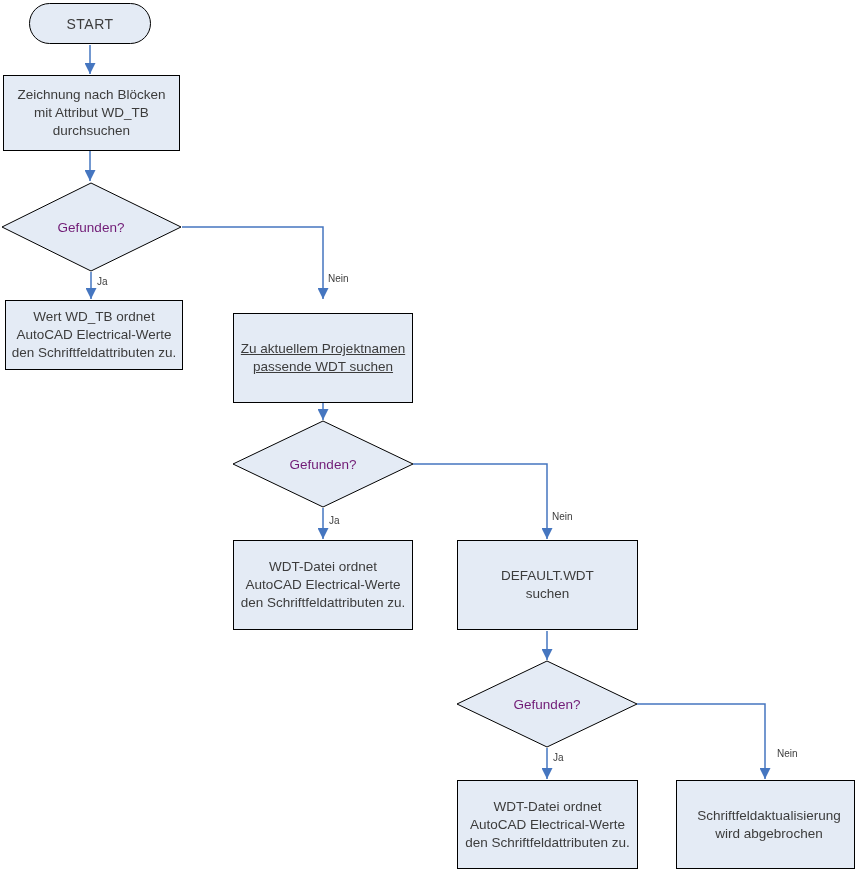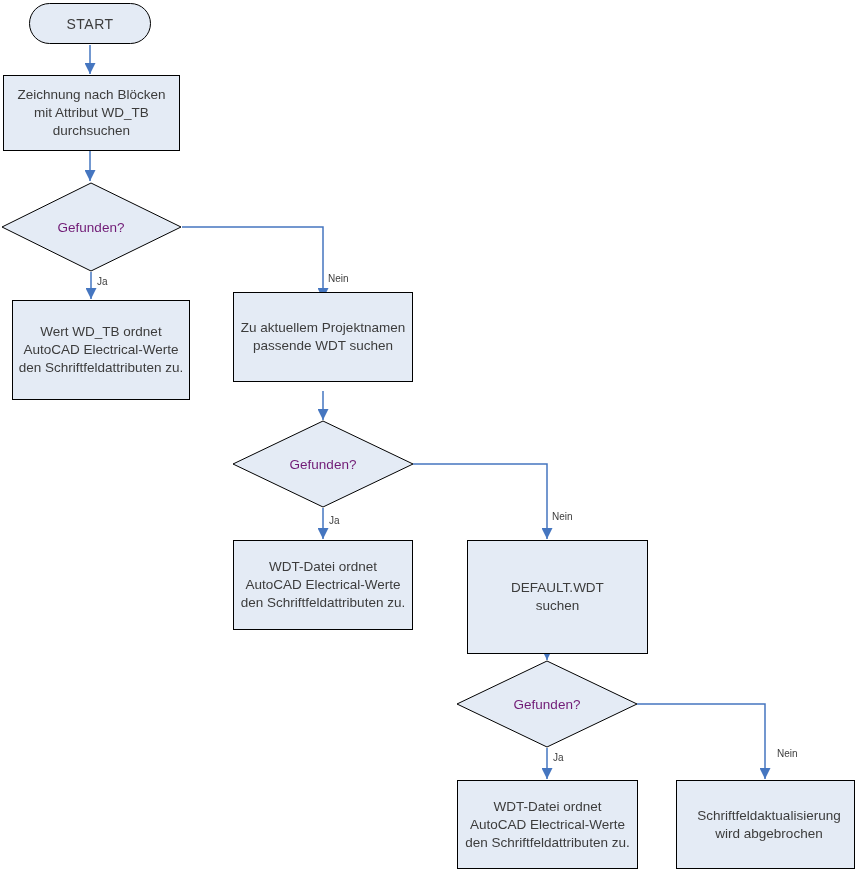--- a/index.html
+++ b/index.html
@@ -84,32 +84,32 @@
       <polyline points="637,704 765,704 765,779" marker-end="url(#arrow)"></polyline>
     </g>
   </svg>
 
   <div class="node oval" style="left:29px; top:3px; width:122px; height:41px;">START</div>
 
   <div class="node" style="left:3px; top:75px; width:177px; height:76px;">Zeichnung nach Blöcken
 mit Attribut WD_TB
 durchsuchen</div>
 
-  <div class="node" style="left:12px; top:300px; width:178px; height:100px;">Wert WD_TB ordnet
+  <div class="node" style="left:5px; top:300px; width:178px; height:70px;">Wert WD_TB ordnet
 AutoCAD Electrical-Werte
 den Schriftfeldattributen zu.</div>
 
-  <div class="node" style="left:233px; top:292px; width:180px; height:90px;">Zu aktuellem Projektnamen
+  <div class="node" style="left:233px; top:313px; width:180px; height:90px;text-decoration:underline;">Zu aktuellem Projektnamen
 passende WDT suchen</div>
 
   <div class="node" style="left:233px; top:540px; width:180px; height:90px;">WDT-Datei ordnet
 AutoCAD Electrical-Werte
 den Schriftfeldattributen zu.</div>
 
-  <div class="node" style="left:457px; top:540px; width:181px; height:114px;margin-left:10px;">DEFAULT.WDT
+  <div class="node" style="left:457px; top:540px; width:181px; height:90px;">DEFAULT.WDT
 suchen</div>
 
   <div class="node" style="left:457px; top:780px; width:181px; height:89px;">WDT-Datei ordnet
 AutoCAD Electrical-Werte
 den Schriftfeldattributen zu.</div>
 
   <div class="node" style="left:676px; top:780px; width:179px; height:89px;padding-left:7px;">Schriftfeldaktualisierung
 wird abgebrochen</div>
 
   <div class="diamond-text" style="left:11px; top:213px; width:160px; height:28px;">Gefunden?</div>

